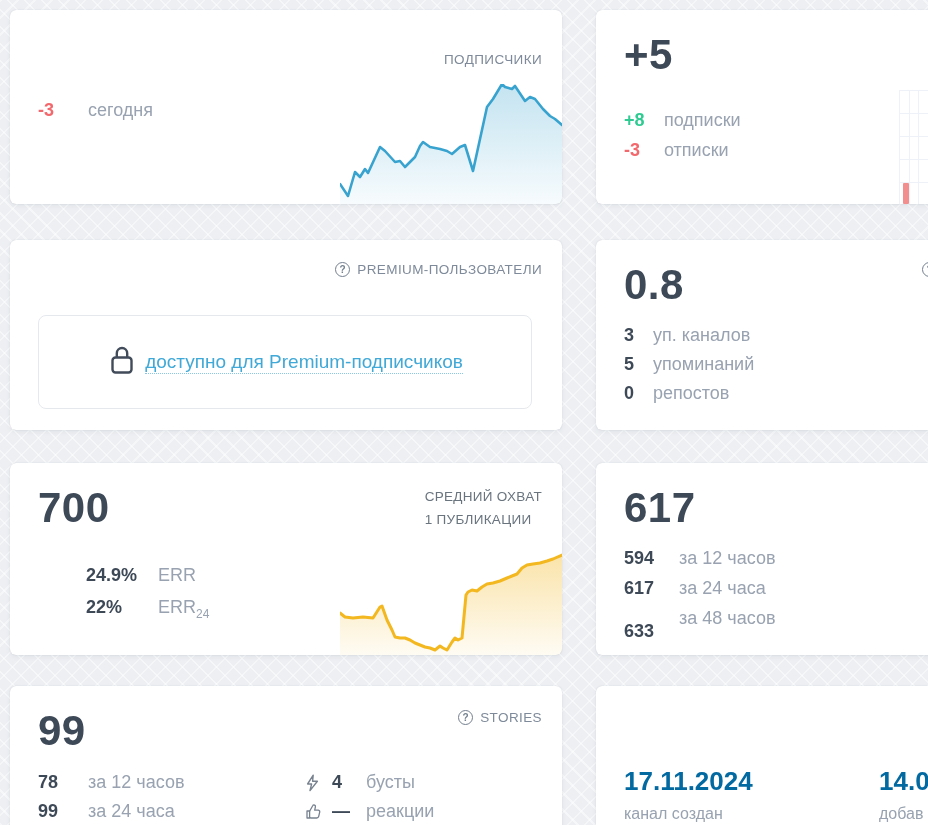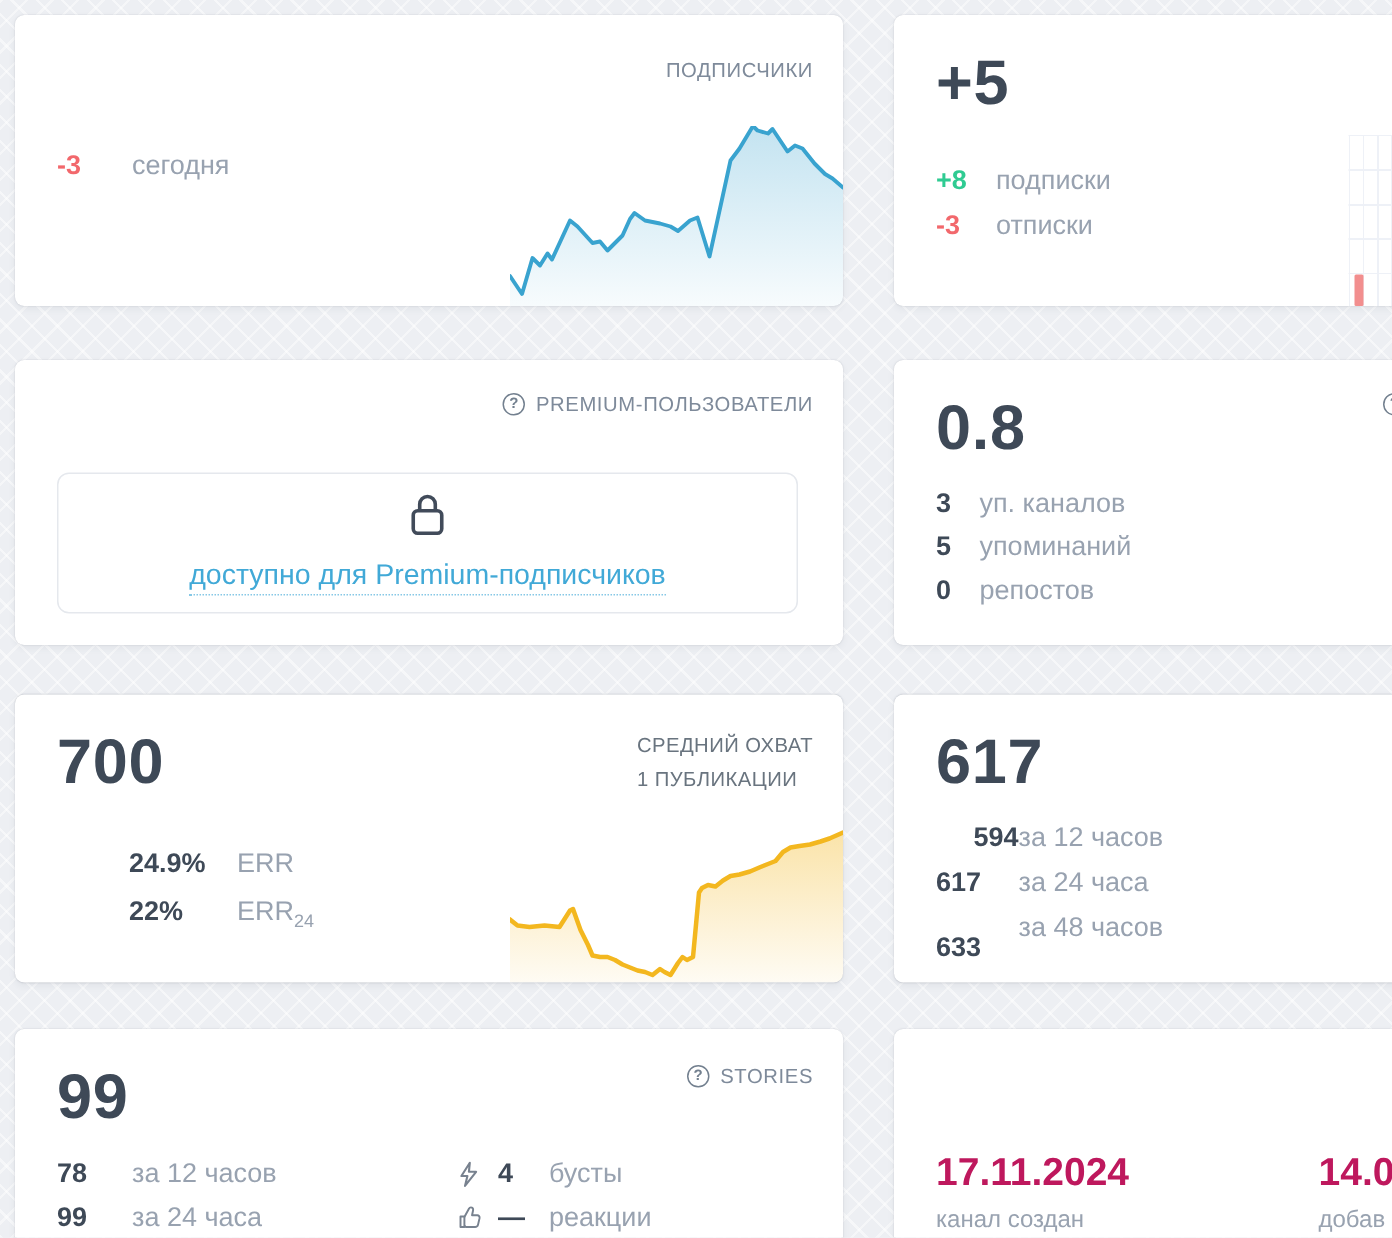--- a/index.html
+++ b/index.html
@@ -11,51 +11,51 @@
       repeating-linear-gradient(135deg, rgba(255,255,255,.45) 0 1.5px, rgba(255,255,255,0) 1.5px 12px);
     font-family:"Liberation Sans","DejaVu Sans",sans-serif;
     color:#3e4957;
   }
   .card{
     position:absolute;background:#fff;border-radius:6px;overflow:hidden;
     box-shadow:0 0 1px rgba(70,80,95,.25), 0 2px 5px rgba(70,80,95,.07);
   }
   .big{position:absolute;top:22px;left:28px;font-size:42px;font-weight:700;line-height:1.1;color:#3e4957;letter-spacing:.5px;white-space:nowrap;}
   .big-md{position:absolute;top:20px;left:28px;font-size:34px;font-weight:700;color:#3e4957;white-space:nowrap;}
-  .hdr{position:absolute;top:29px;right:20px;font-size:13.5px;color:#7e8a9a;letter-spacing:.4px;display:flex;align-items:center;gap:7px;white-space:nowrap;}
+  .hdr{position:absolute;top:42px;right:20px;font-size:13.5px;color:#7e8a9a;letter-spacing:.4px;display:flex;align-items:center;gap:7px;white-space:nowrap;}
   .hdr2{position:absolute;top:22px;right:20px;font-size:13.5px;color:#69747f;letter-spacing:.3px;text-align:left;line-height:23px;white-space:nowrap;}
   .qicon{display:inline-flex;width:15px;height:15px;box-sizing:border-box;border:1.5px solid #73808f;border-radius:50%;align-items:center;justify-content:center;font-size:10px;font-weight:700;color:#73808f;flex:0 0 auto;}
   .stats{position:absolute;left:28px;}
   .row{display:flex;align-items:center;font-size:18px;white-space:nowrap;}
   .val{font-weight:700;color:#3e4957;}
   .neg{color:#f2686c;}
   .pos{color:#2fcb92;}
   .lbl{color:#98a2b0;font-weight:400;}
   .err-sub{font-size:12px;color:#98a2b0;align-self:flex-end;padding-bottom:2px;}
   .spark{position:absolute;right:0;bottom:0;display:block;}
   .mini-grid{
     position:absolute;left:303px;bottom:0;width:140px;height:114px;
     background-image:
       repeating-linear-gradient(to right, #eef1f7 0 1px, transparent 1px 9.5px),
       repeating-linear-gradient(to bottom, #eef1f7 0 1px, transparent 1px 23px);
   }
   .mini-bar{position:absolute;left:4px;bottom:0;width:6px;border-radius:1px;}
   .lock-box{
     position:absolute;left:28px;right:30px;top:75px;height:94px;box-sizing:border-box;
     border:1px solid #e5e8ed;border-radius:8px;
-    display:flex;flex-direction:column;align-items:center;justify-content:center;gap:8px;
+    display:flex;flex-direction:row;align-items:center;justify-content:center;gap:8px;
   }
   .premium-link{
     font-size:19px;color:#41a9d7;text-decoration:none;cursor:pointer;
     border-bottom:1.5px dotted #86c8e6;line-height:1.25;
   }
   .icon-cell{width:27px;display:inline-flex;align-items:center;color:#78828f;}
   .clipped-qicon{position:absolute;top:22px;left:326px;}
   .date-col{position:absolute;}
-  .date-val{font-size:26px;font-weight:700;color:#be185d;white-space:nowrap;}
+  .date-val{font-size:26px;font-weight:700;color:#0369a1;white-space:nowrap;}
   .date-lbl{font-size:16px;color:#98a2b0;margin-top:8px;white-space:nowrap;}
 </style>
 </head>
 <body>
 
 <div class="card" style="left:10px;top:10px;width:552px;height:194px;">
   <div class="hdr">ПОДПИСЧИКИ</div>
   <div class="stats" style="top:85px;">
     <div class="row" style="height:30px;">
       <span class="val neg" style="width:50px;">-3</span>
@@ -153,21 +153,21 @@
     </defs>
     <path class="spark-area" fill="url(#gyellow)" d="M0 68 L5 72 L13 73 L23 72 L33 73 L40 62 L42 61 L47 75 L52 85 L55 92 L60 93 L65 93 L70 95 L75 98 L80 100 L85 102 L90 103 L95 105 L100 101 L103 103 L107 105 L112 97 L115 93 L118 95 L122 93 L126 50 L128 47 L132 45 L137 46 L142 42 L147 39 L153 38 L160 36 L167 33 L172 31 L177 29 L182 23 L187 20 L193 19 L200 18 L207 16 L213 14 L222 10 L 222 110 L 0 110 Z"></path>
     <path class="spark-line" fill="none" stroke="#f3b71f" stroke-width="3" stroke-linejoin="round" stroke-linecap="round" d="M0 68 L5 72 L13 73 L23 72 L33 73 L40 62 L42 61 L47 75 L52 85 L55 92 L60 93 L65 93 L70 95 L75 98 L80 100 L85 102 L90 103 L95 105 L100 101 L103 103 L107 105 L112 97 L115 93 L118 95 L122 93 L126 50 L128 47 L132 45 L137 46 L142 42 L147 39 L153 38 L160 36 L167 33 L172 31 L177 29 L182 23 L187 20 L193 19 L200 18 L207 16 L213 14 L222 10"></path>
   </svg>
 </div>
 
 <div class="card" style="left:596px;top:463px;width:552px;height:192px;">
   <div class="big">617</div>
   <div class="stats" style="top:80px;">
     <div class="row" style="height:30px;">
-      <span class="val" style="width:55px;text-align:right;">594</span>
+      <span class="val" style="width:55px;">594</span>
       <span class="lbl">за 12 часов</span>
     </div>
     <div class="row" style="height:30px;">
       <span class="val" style="width:55px;">617</span>
       <span class="lbl">за 24 часа</span>
     </div>
     <div class="row" style="height:30px;">
       <span class="val" style="width:55px;margin-top:26px;">633</span>
       <span class="lbl">за 48 часов</span>
     </div>

